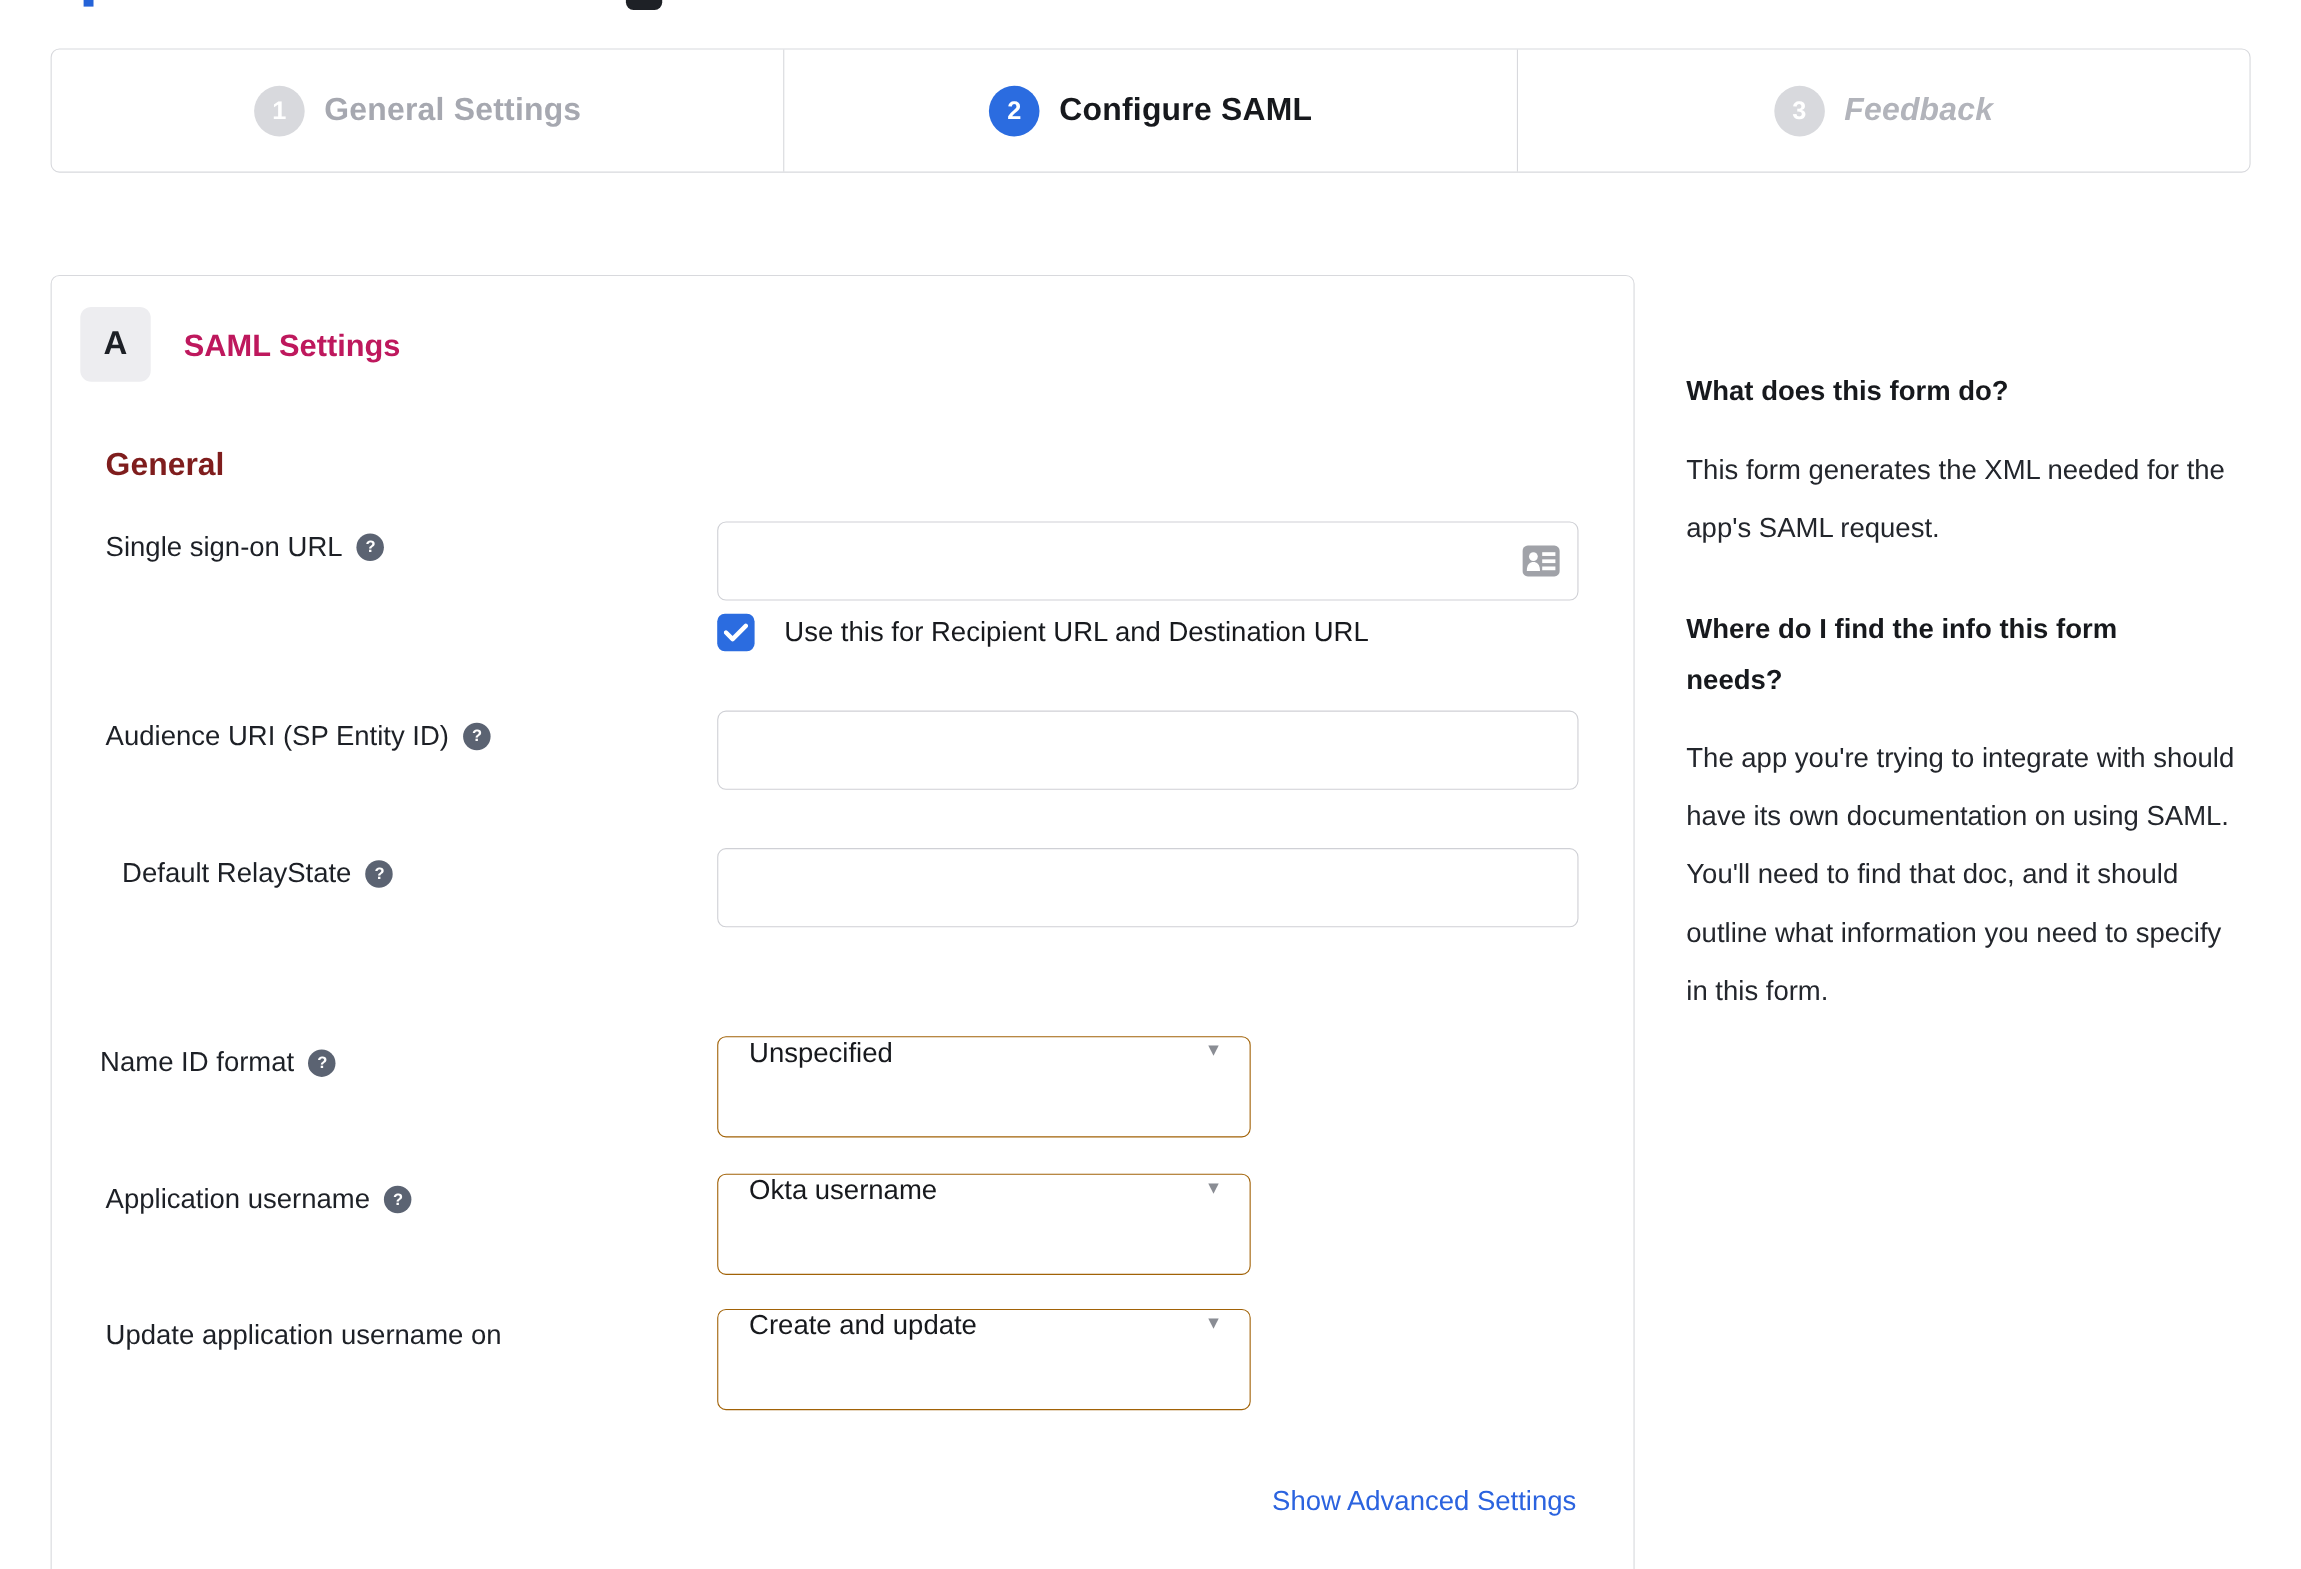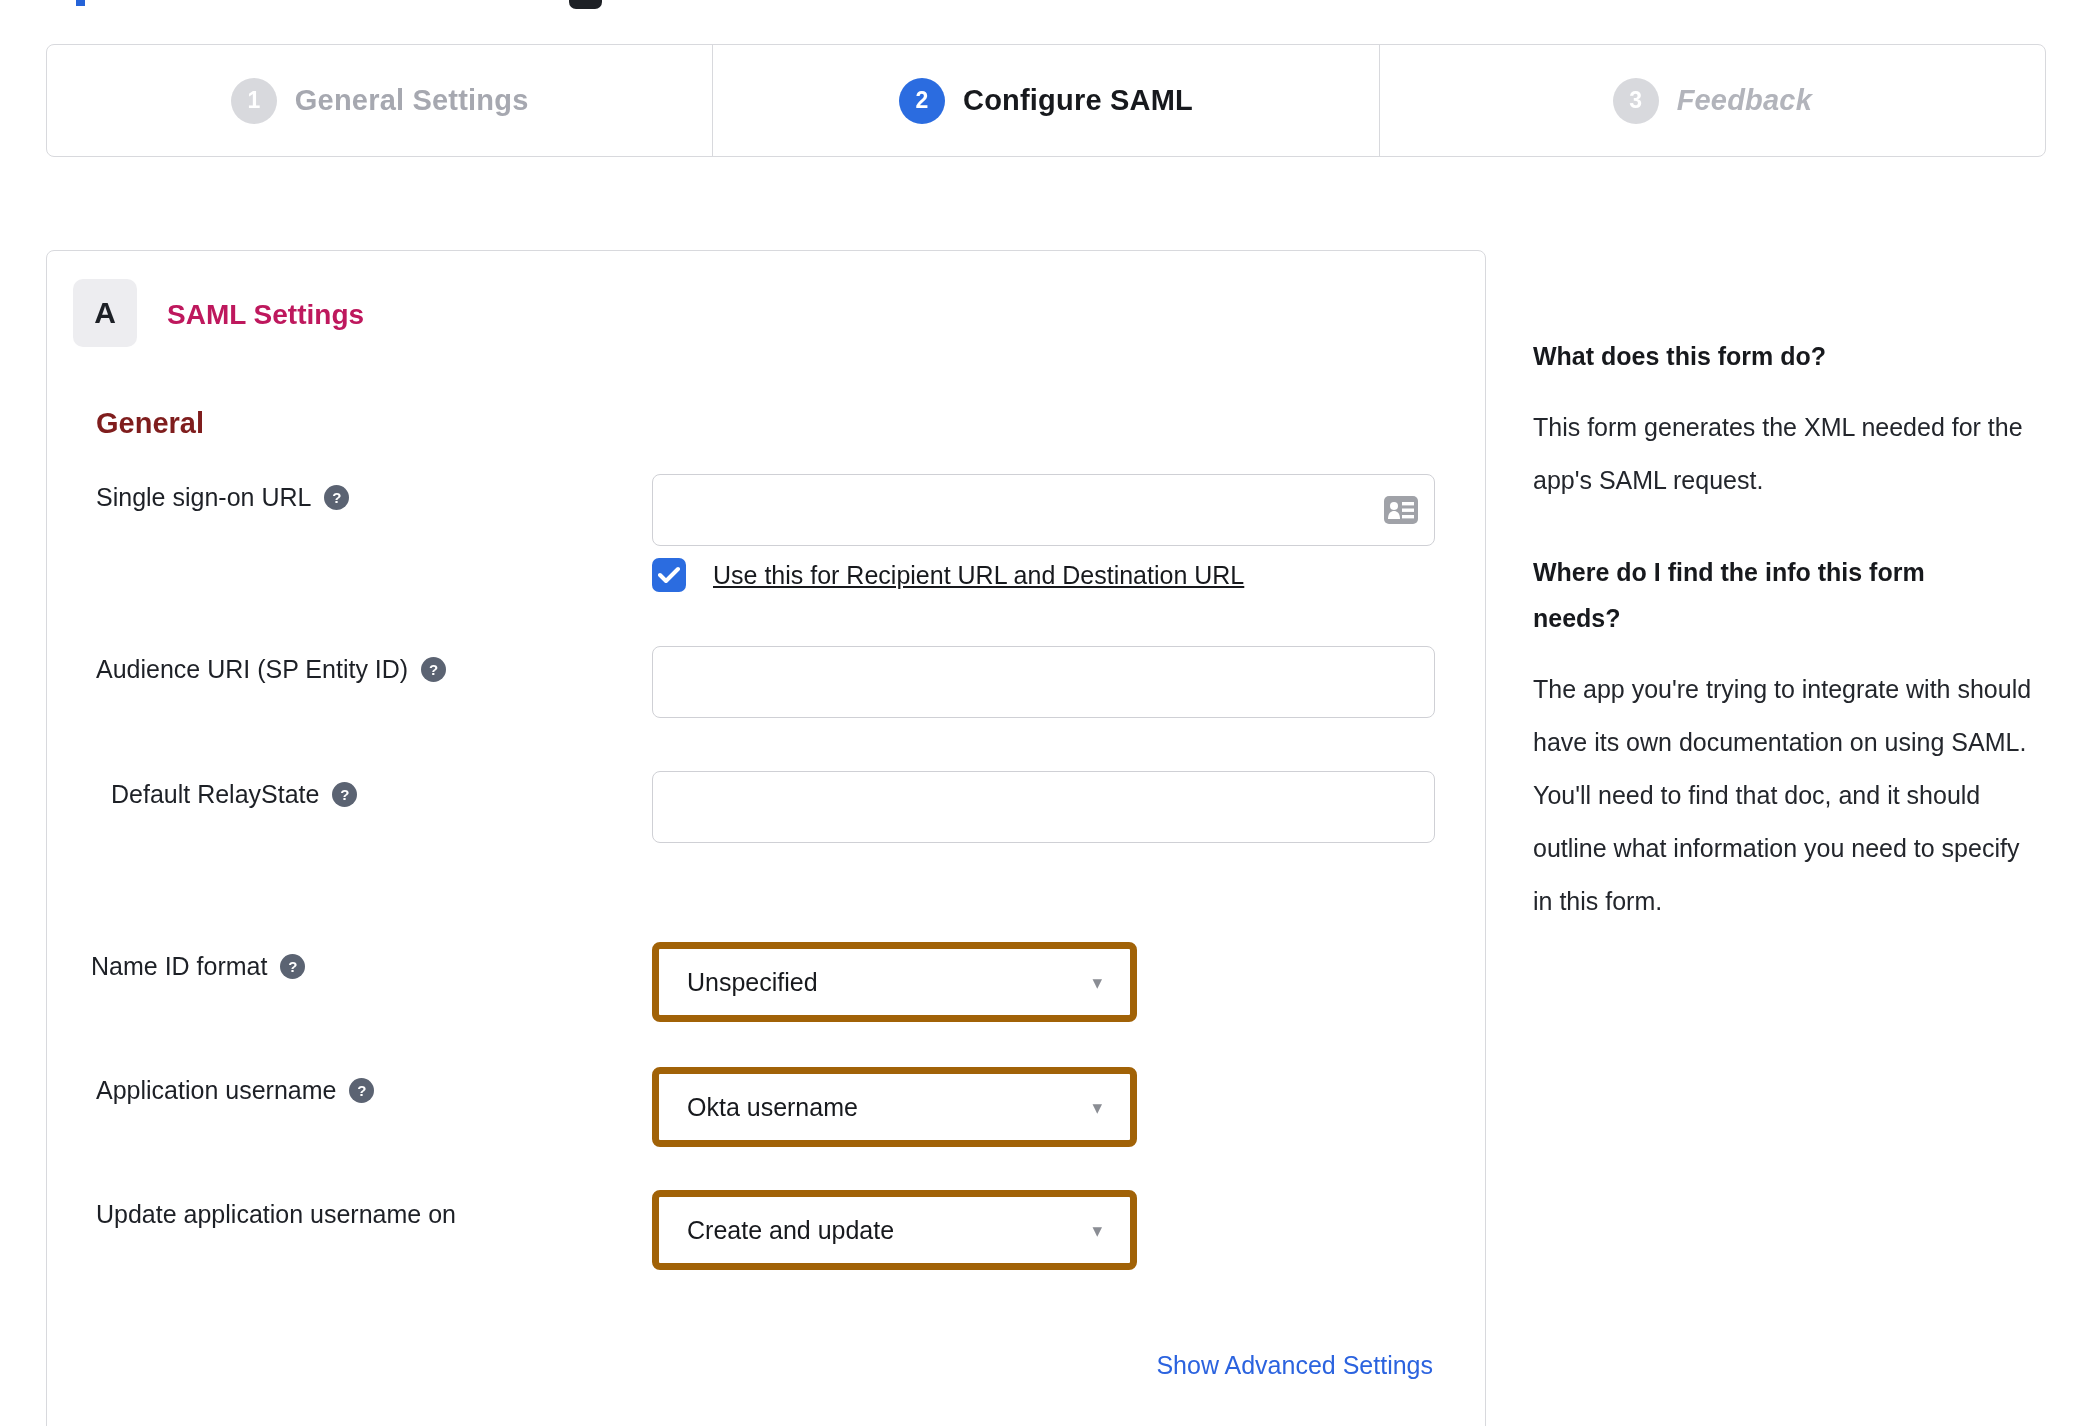--- a/index.html
+++ b/index.html
@@ -79,29 +79,29 @@
   }
   .input-wrap { width: 783px; height: 72px; }
   .input-wrap input { width: 100%; height: 100%; }
   .card-icon { position: absolute; right: 17px; top: 20px; width: 34px; height: 32px; }
 
   .checkbox {
     width: 34px; height: 34px; border-radius: 7px;
     background: #2b6ce0;
     display: flex; align-items: center; justify-content: center;
   }
-  .checkbox-label { font-size: 25px; color: #17191d; text-decoration: underline; }
+  .checkbox-label { font-size: 25px; color: #17191d; }
 
   .hint { font-size: 25px; color: #8d9097; }
 
   .select-box {
-    width: 485px; height: 80px;
-    border: 7px solid #a16207; border-radius: 8px;
-    background: #ffffff;
-    display: flex; align-items: center;
+    width: 485px; height: 92px;
+    border: 1px solid #a16207; border-radius: 8px;
+    background: #ffffff;
+    display: flex; 
     padding: 0 28px;
     cursor: pointer;
   }
   .select-value { font-size: 25px; color: #17191d; flex: 1 1 auto; }
   .select-arrow { font-size: 19px; color: #8a8d94; flex: 0 0 auto; }
 
   .adv-link { font-size: 25px; color: #2b63df; cursor: pointer; }
 
   
   .sidebar { left: 1533px; top: 333px; width: 512px; }

